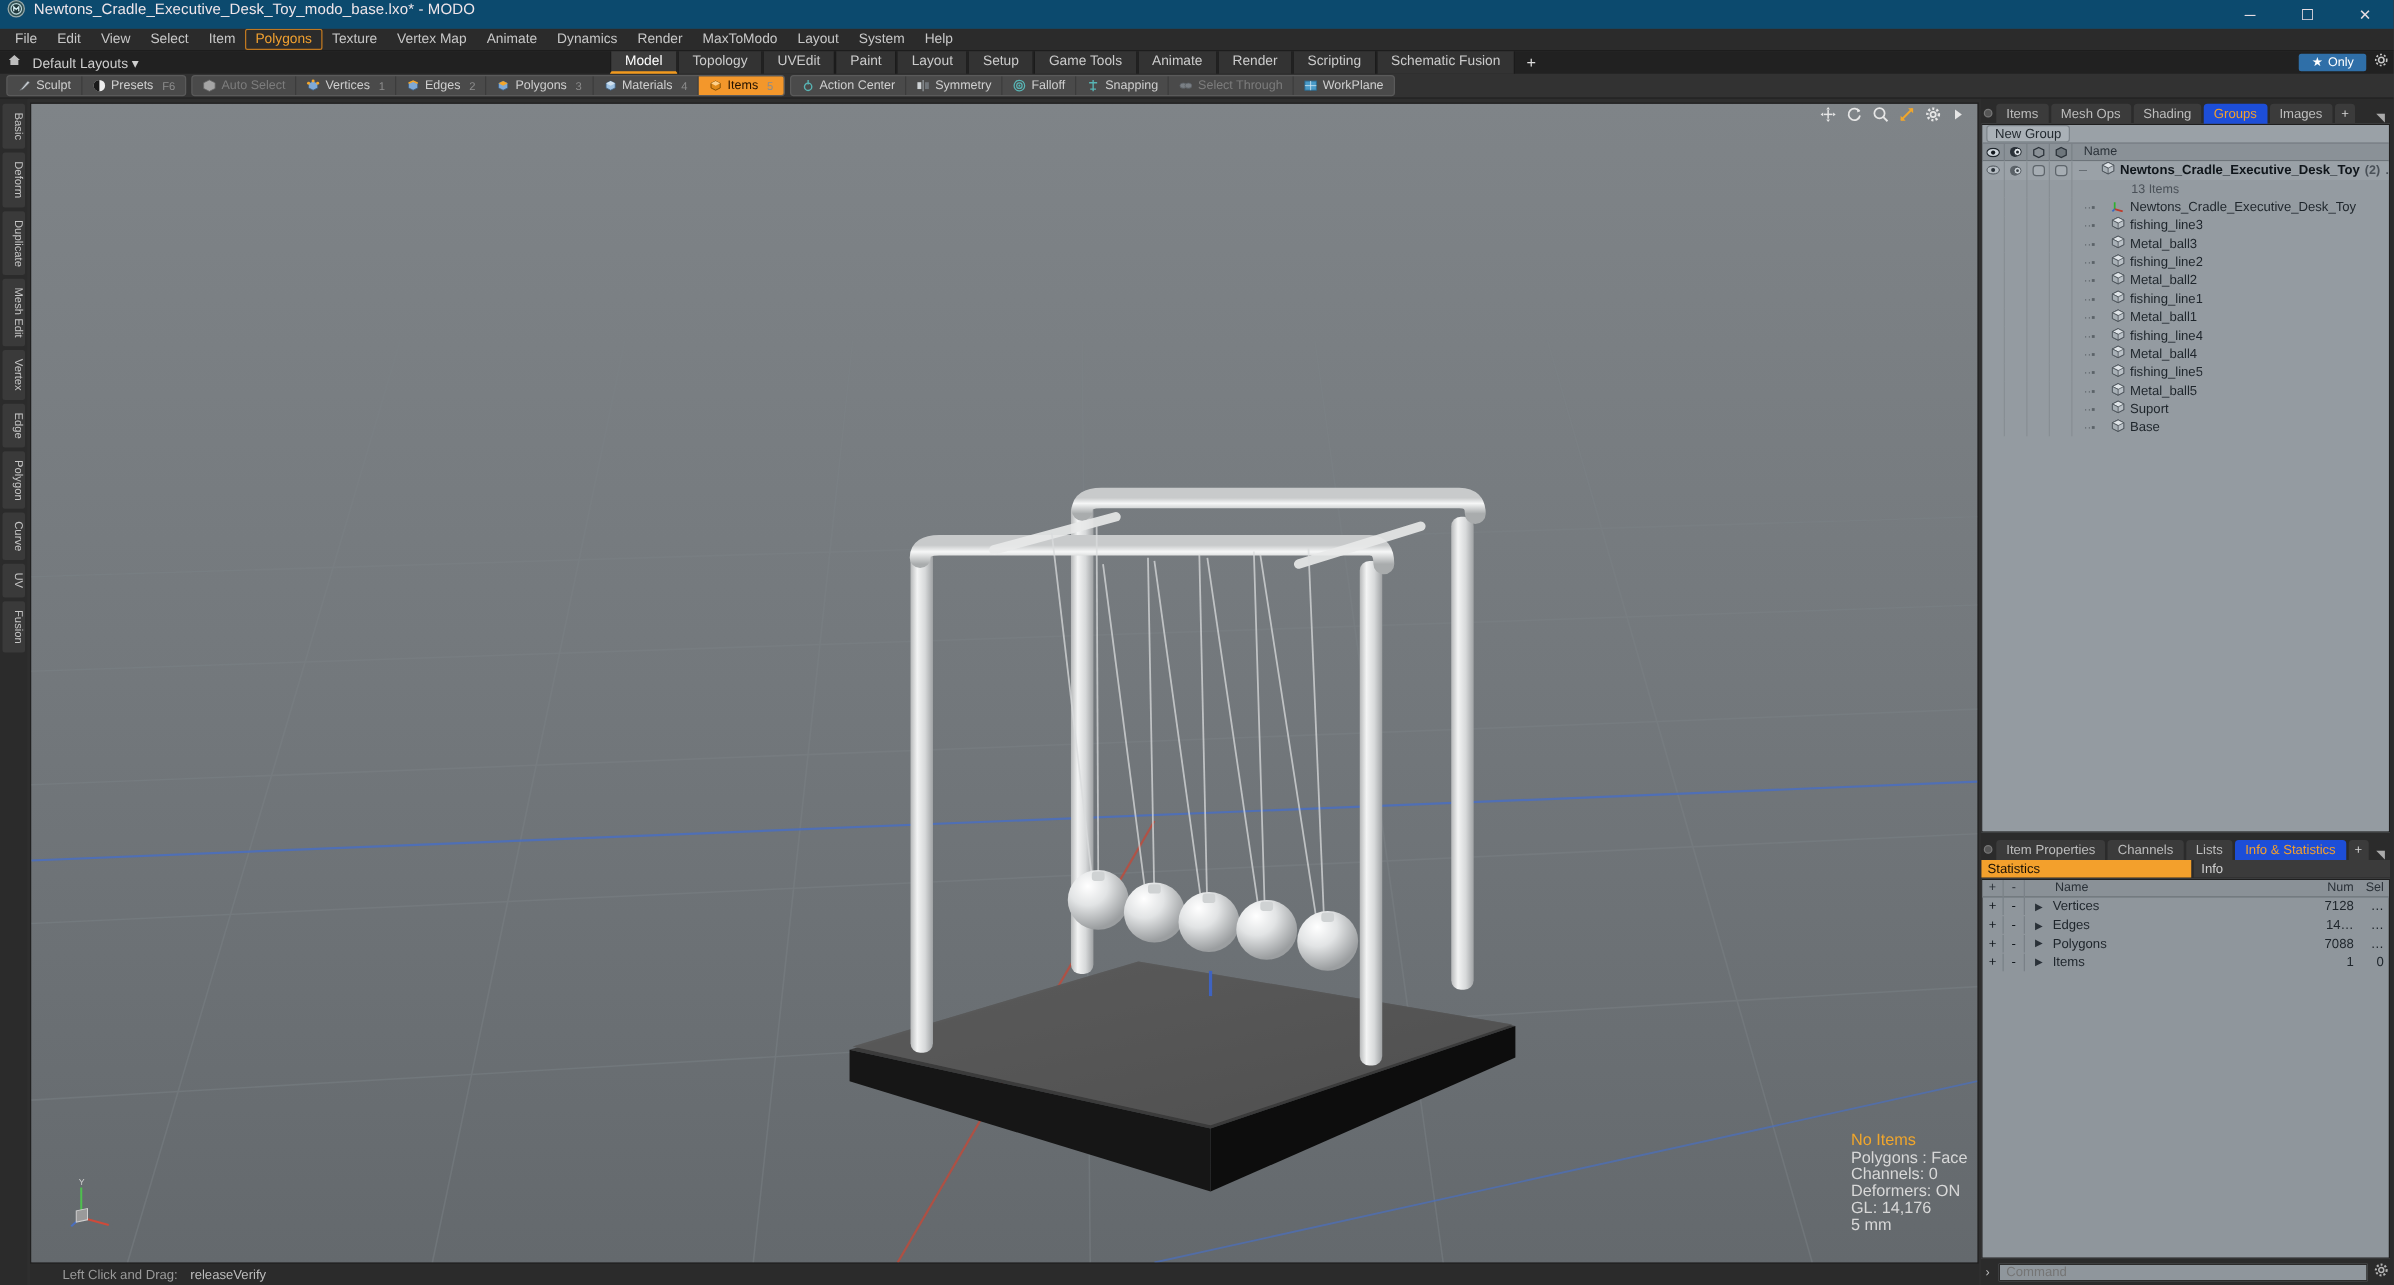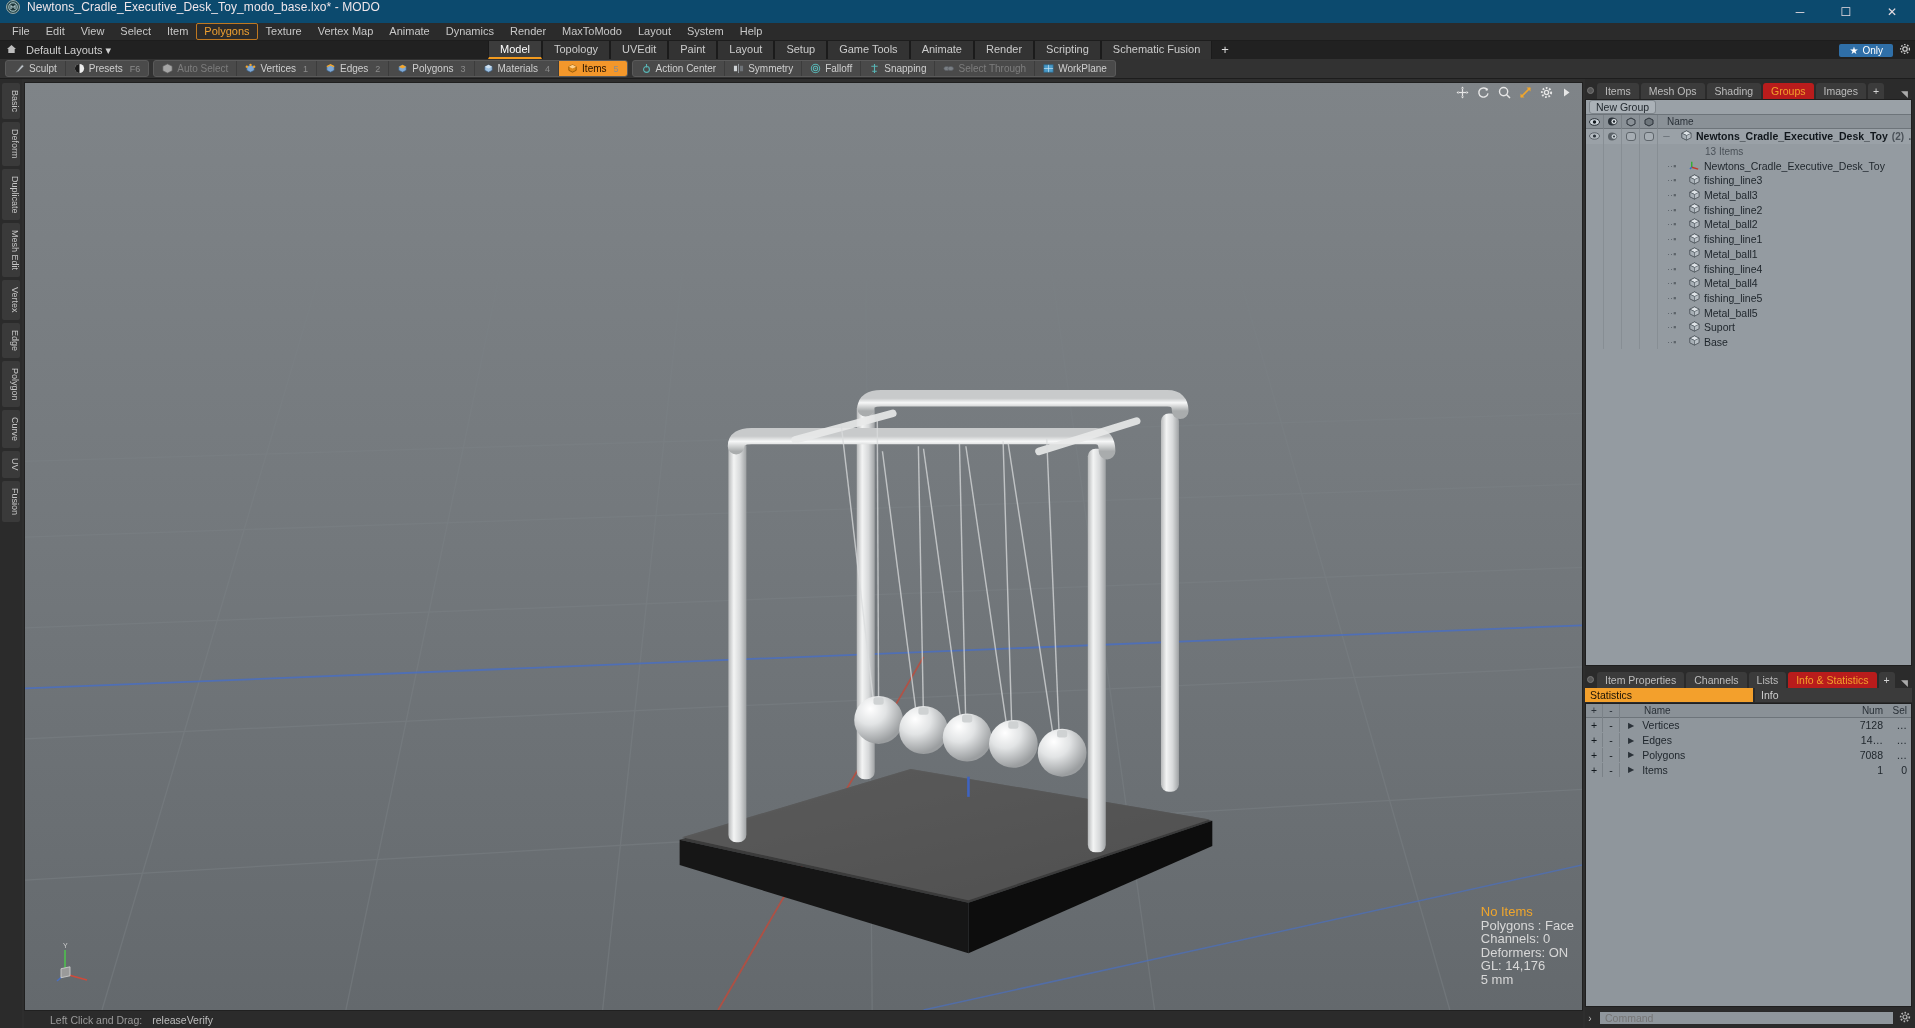--- a/index.html
+++ b/index.html
@@ -90,21 +90,21 @@
 
   
   .rpanel{ width:330px; flex:0 0 auto; background:#2b2b2b; display:flex;
     flex-direction:column; padding:3px 3px 2px 0; }
   .ptabs{ height:17px; display:flex; align-items:flex-end; gap:0;
     padding-left:12px; position:relative; flex:0 0 auto; }
   .ptabs .pdot{ position:absolute; left:2px; top:5px; width:7px; height:7px;
     border-radius:50%; background:#555; border:1px solid #777; }
   .ptab{ font-size:10.5px; color:#bdbdbd; background:#3b3b3b; padding:1px 8px;
     border-radius:3px 3px 0 0; margin-right:2px; line-height:14px; }
-  .ptab.sel{ color:#f3a02c; background:#b91c1c; }
+  .ptab.sel{ color:#f3a02c; background:#1d4ed8; }
   .ptab.plus{ padding:1px 5px; color:#d5d5d5; }
   .pexp{ margin-left:auto; font-size:9px; color:#aaa; padding-right:4px; }
 
   .pbody{ flex:1 1 auto; background:#8f969c; border:1px solid #1f1f1f;
     display:flex; flex-direction:column; min-height:0; }
   .newgroup{ height:15px; background:#9aa1a7; border-bottom:1px solid #6d747a;
     display:flex; align-items:center; padding:0 3px; }
   .newgroup span{ font-size:10.5px; color:#232a30; background:#aab1b7;
     border:1px solid #7e858b; border-radius:3px; padding:0 6px; line-height:12px;text-align:center; }
 

